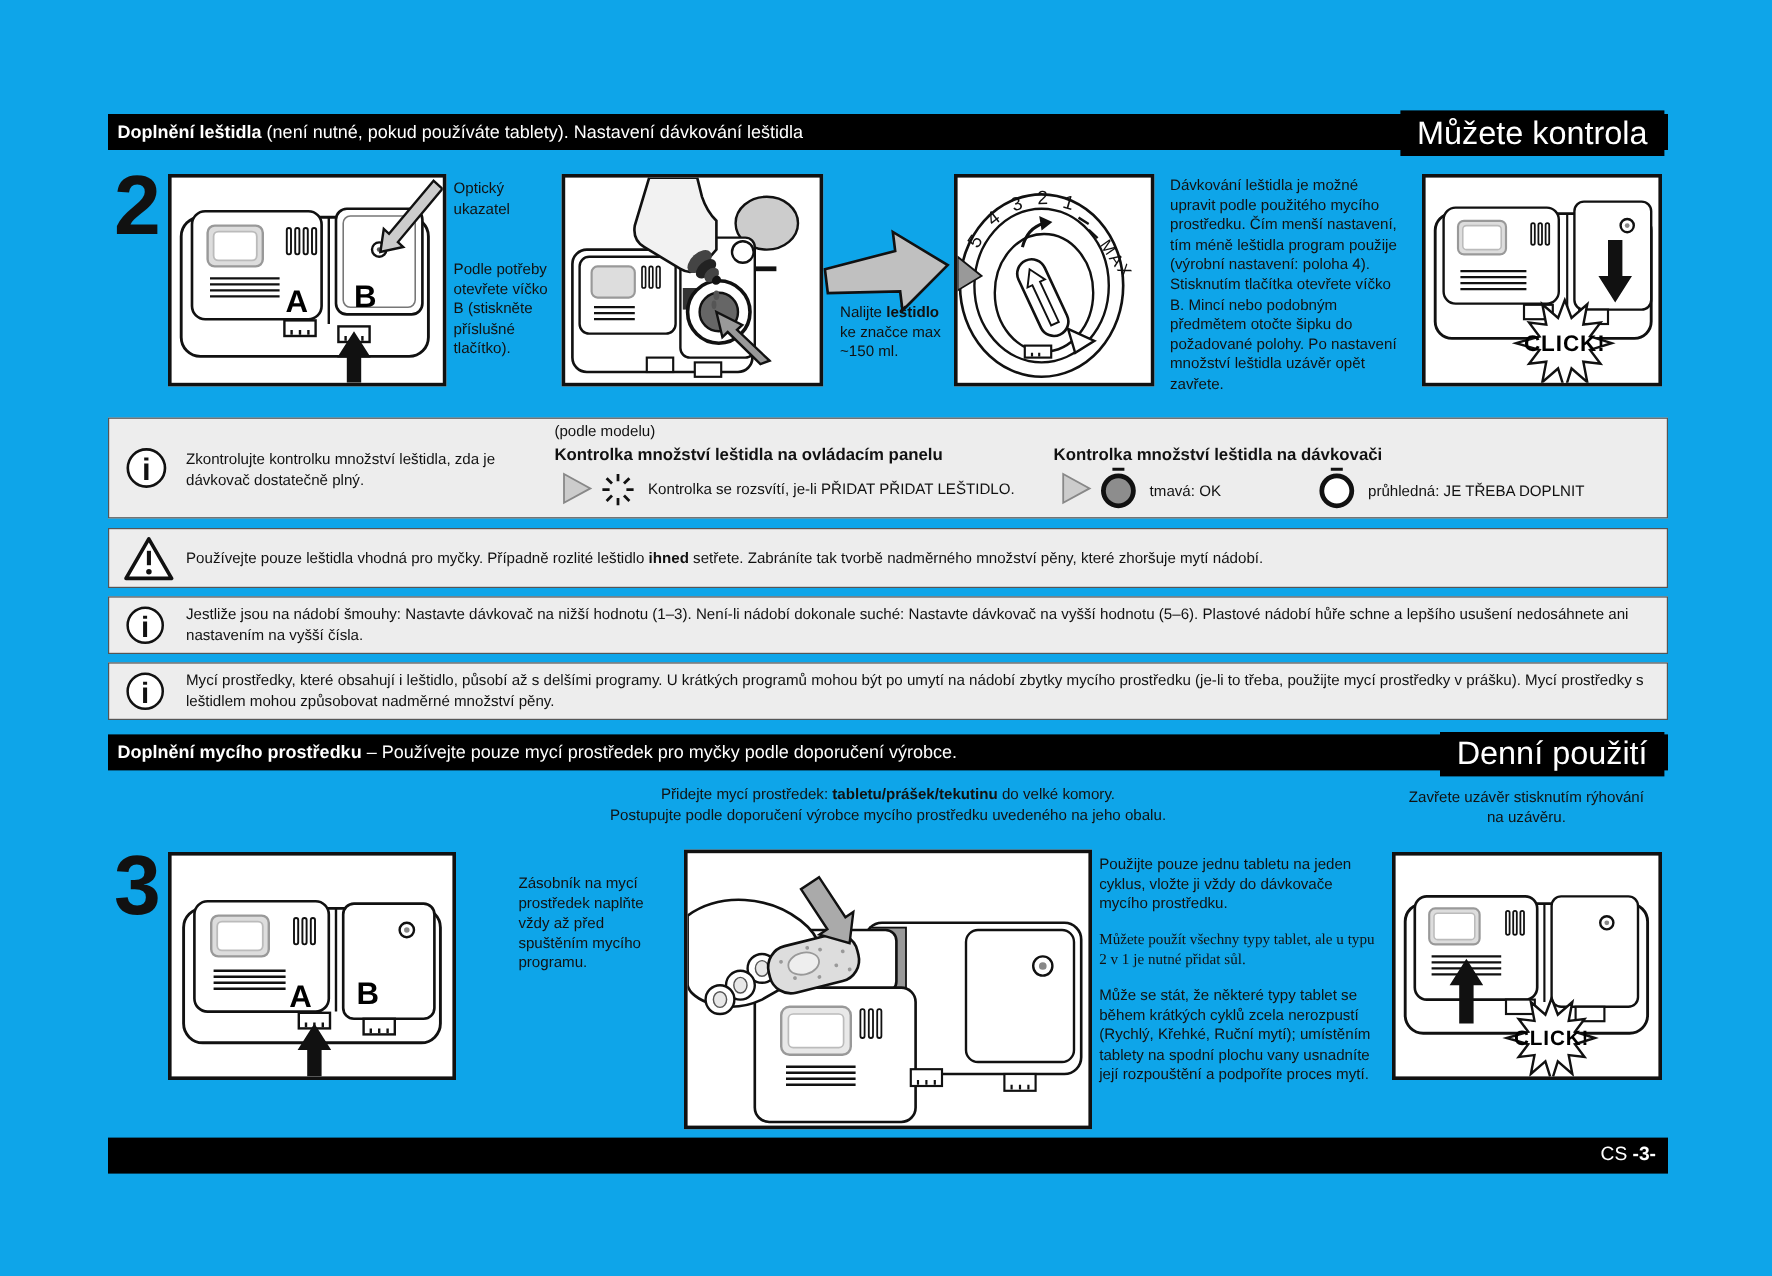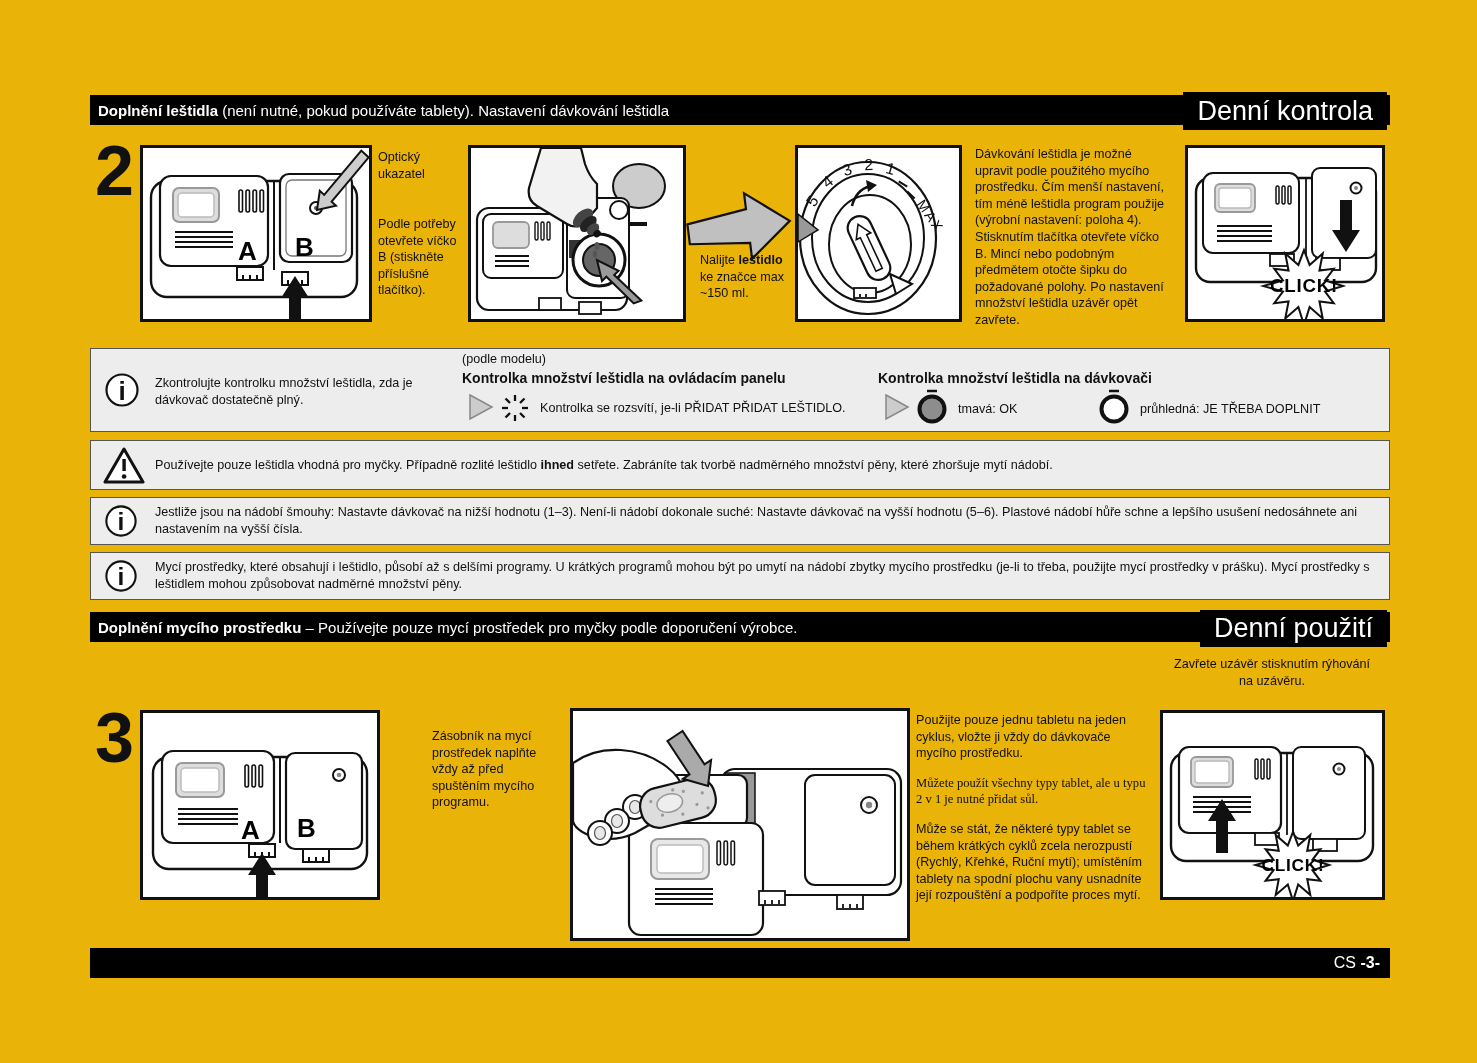--- a/index.html
+++ b/index.html
@@ -1,16 +1,16 @@
 <!DOCTYPE html>
 <html><head>
 <meta charset="utf-8">
 <style>
   html,body{margin:0;padding:0;background:#fff;}
-  #page{position:relative;width:1477px;height:1063px;background:#eab308;
+  #page{position:relative;width:1477px;height:1063px;background:#0ea5e9;
         font-family:"Liberation Sans",sans-serif;color:#111;overflow:hidden;}
   .abs{position:absolute;}
   .bar{background:#000;color:#fff;display:flex;align-items:center;font-size:15px;}
   .bar b{font-weight:bold;}
   .biglabel{background:#000;color:#fff;font-size:27px;display:flex;align-items:center;justify-content:center;}
   .panel{border:3px solid #111;background:#fff;box-sizing:border-box;}
   .graybox{background:#ededed;border:1px solid #555;box-sizing:border-box;}
   .note{font-size:12.6px;line-height:1.32;color:#111;}
   .note b{font-weight:bold;}
   .heading{font-size:14px;font-weight:bold;}
@@ -20,21 +20,21 @@
 </style>
 </head>
 <body>
 
 <div id="page">
 
   <div class="abs bar" style="left:90px;top:95px;width:1300px;height:30px;padding-left:8px;box-sizing:border-box;">
     <span><b>Doplnění leštidla</b><span> (není nutné, pokud používáte tablety). Nastavení dávkování leštidla</span></span>
   </div>
   <div class="abs biglabel" style="right:90px;top:92px;height:38px;padding:0 14px;">
-    <span>Denní kontrola</span>
+    <span>Můžete kontrola</span>
   </div>
 
   <div class="abs bignum" style="left:95px;top:136px;">2</div>
 
   <div class="abs panel" style="left:140px;top:145px;width:232px;height:177px;">
     <svg width="226" height="171" viewBox="0 0 226 171">
       <rect x="8" y="33" width="206" height="116" rx="16" fill="#fff" stroke="#111" stroke-width="2.4"></rect>
       <rect x="17" y="28" width="108" height="90" rx="11" fill="#fff" stroke="#111" stroke-width="2.2"></rect>
       <rect x="30" y="40" width="46" height="34" rx="6" fill="#ddd" stroke="#999" stroke-width="2"></rect>
       <rect x="35" y="45" width="36" height="24" rx="4" fill="#fff" stroke="#bbb" stroke-width="1.5"></rect>
@@ -253,20 +253,24 @@
   </svg>
   <div class="abs note" style="left:155px;top:559px;width:1225px;">Mycí prostředky, které obsahují i leštidlo, působí až s delšími programy. U krátkých programů mohou být po umytí na nádobí zbytky mycího prostředku (je-li to třeba, použijte mycí prostředky v prášku). Mycí prostředky s leštidlem mohou způsobovat nadměrné množství pěny.</div>
 
   <div class="abs bar" style="left:90px;top:612px;width:1300px;height:30px;padding-left:8px;box-sizing:border-box;">
     <span><b>Doplnění mycího prostředku</b><span> – Používejte pouze mycí prostředek pro myčky podle doporučení výrobce.</span></span>
   </div>
   <div class="abs biglabel" style="right:90px;top:610px;height:37px;padding:0 14px;">
     <span>Denní použití</span>
   </div>
 
+  <div class="abs note center" style="left:470px;top:654px;width:540px;">
+    <div><span>Přidejte mycí prostředek: </span><b>tabletu/prášek/tekutinu</b><span> do velké komory.</span></div>
+    <div>Postupujte podle doporučení výrobce mycího prostředku uvedeného na jeho obalu.</div>
+  </div>
   <div class="abs note center" style="left:1148px;top:656px;width:248px;">
     <div>Zavřete uzávěr stisknutím rýhování</div>
       <div>na uzávěru.</div>
   </div>
 
   <div class="abs bignum" style="left:95px;top:703px;">3</div>
 
   <div class="abs panel" style="left:140px;top:710px;width:240px;height:190px;">
     <svg width="234" height="184" viewBox="0 0 234 184">
       <rect x="10" y="44" width="214" height="112" rx="16" fill="#fff" stroke="#111" stroke-width="2.4"></rect>

